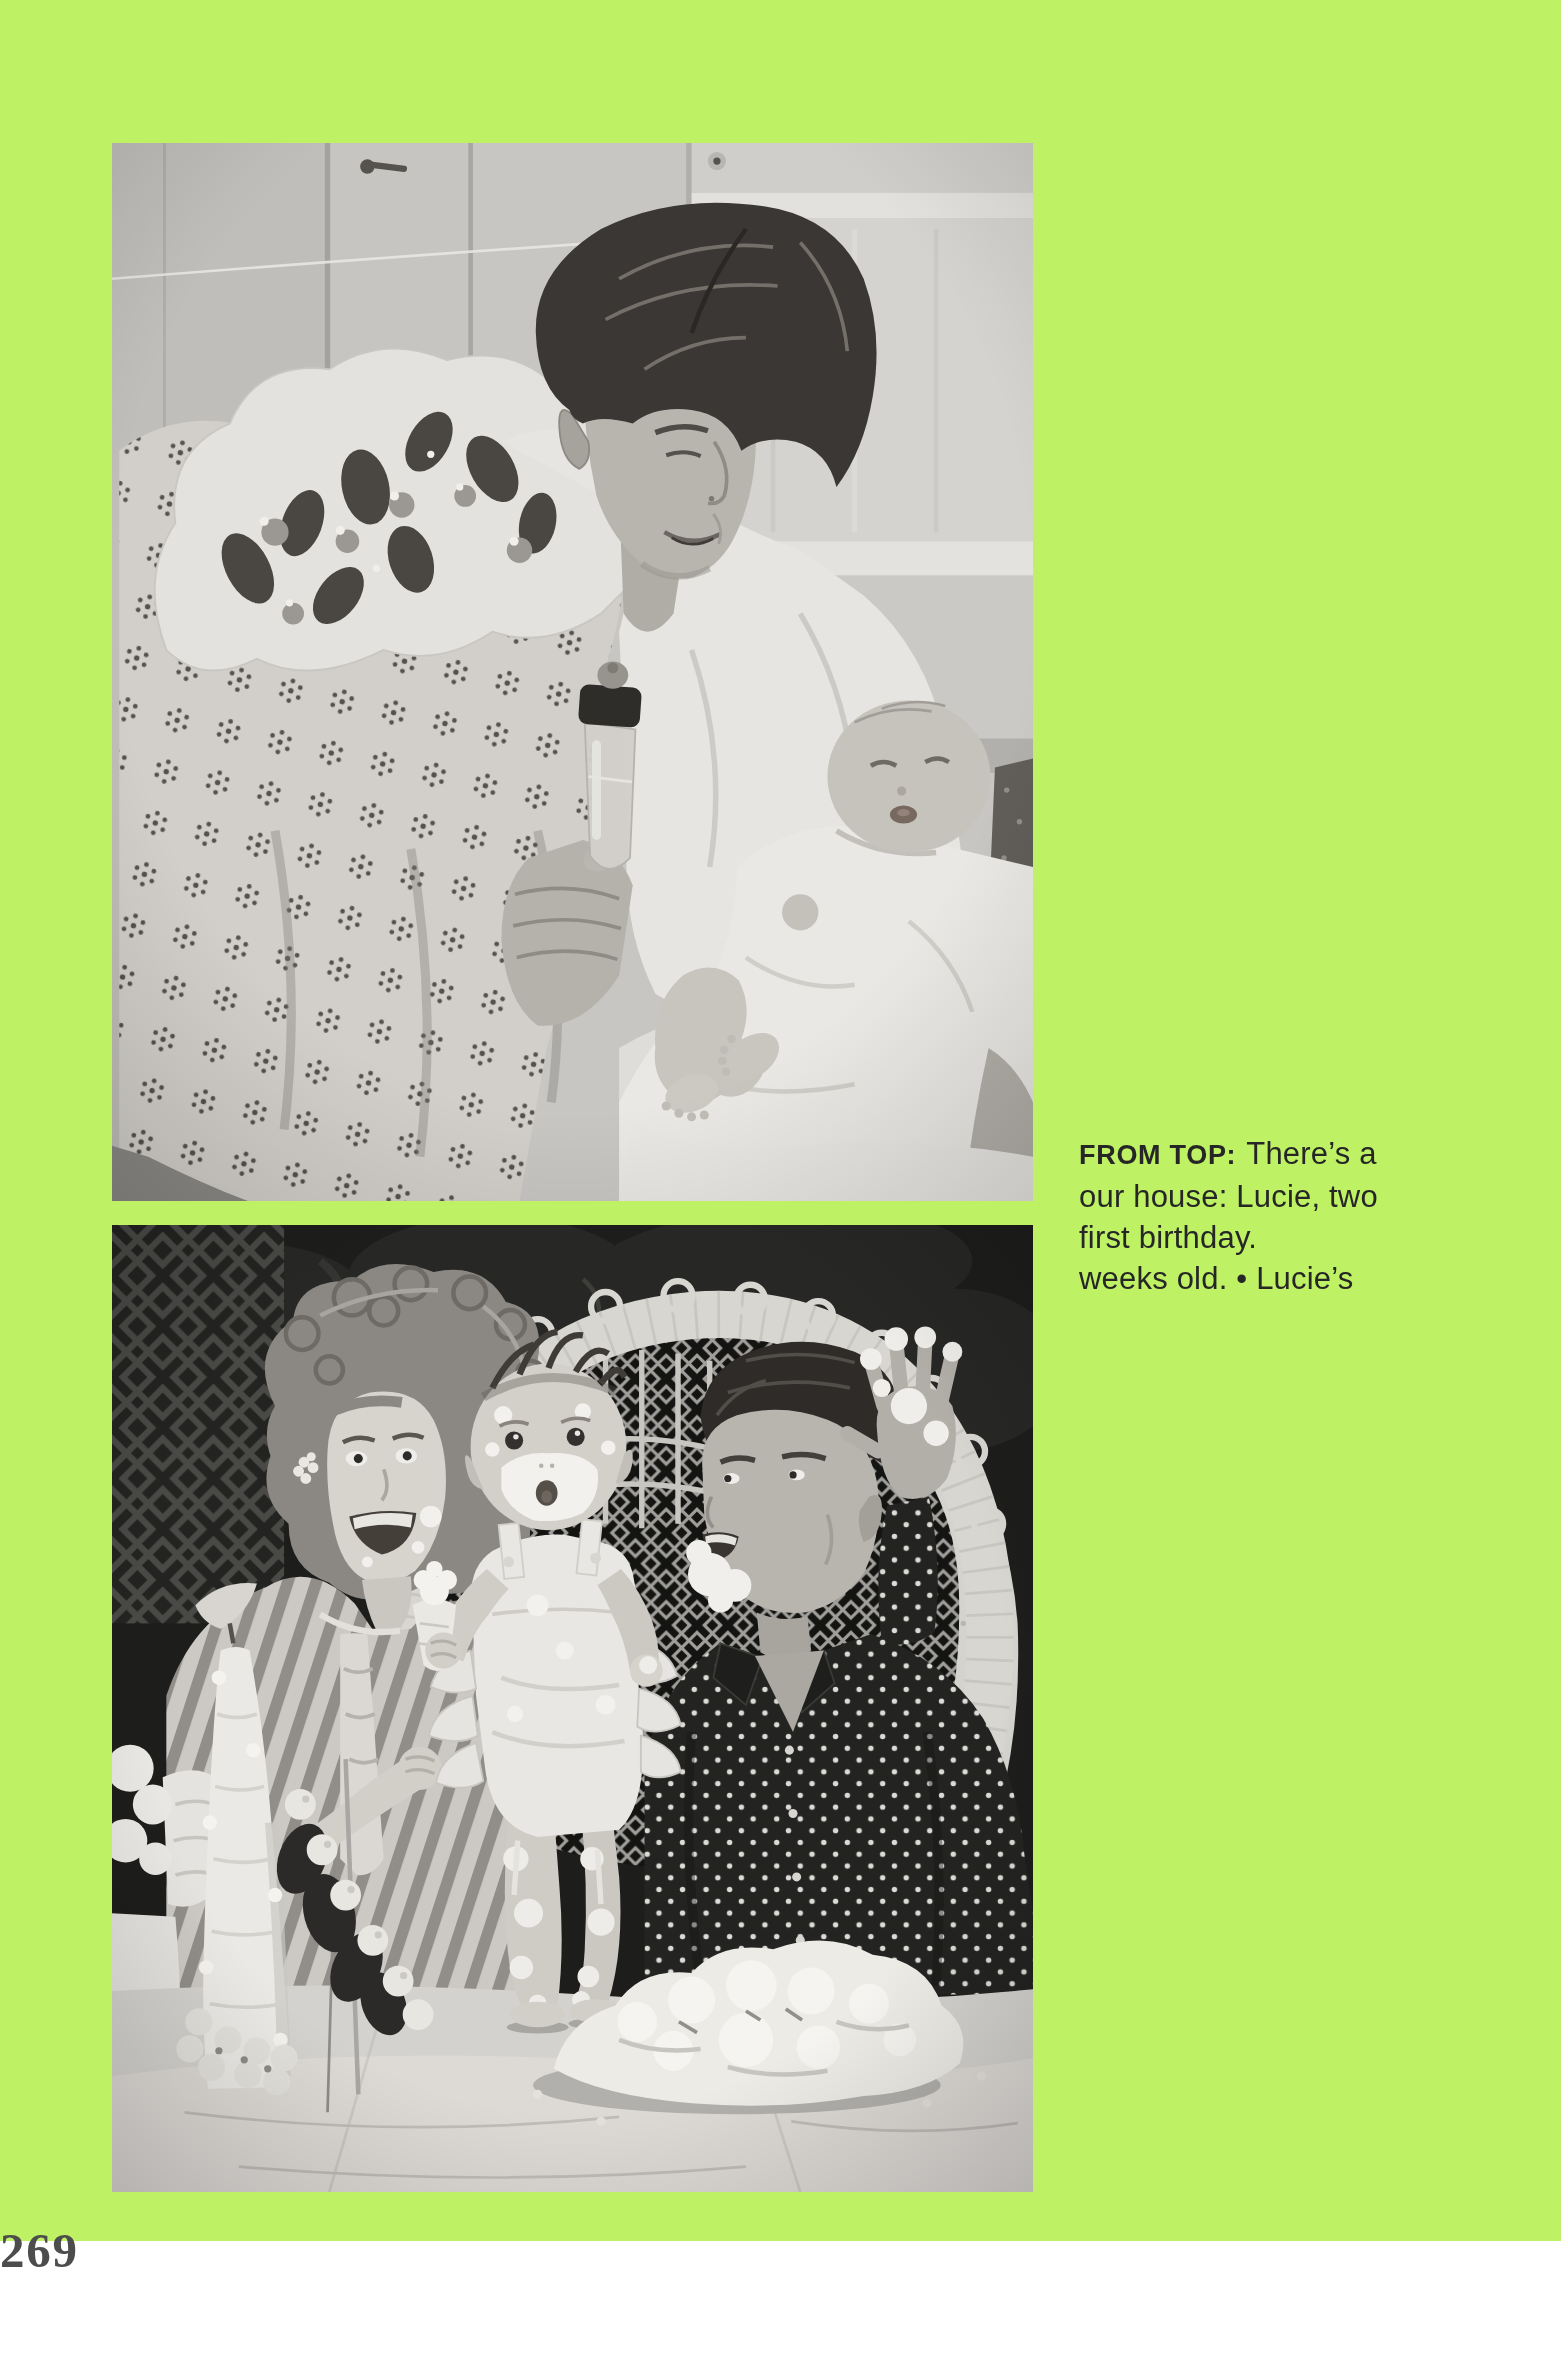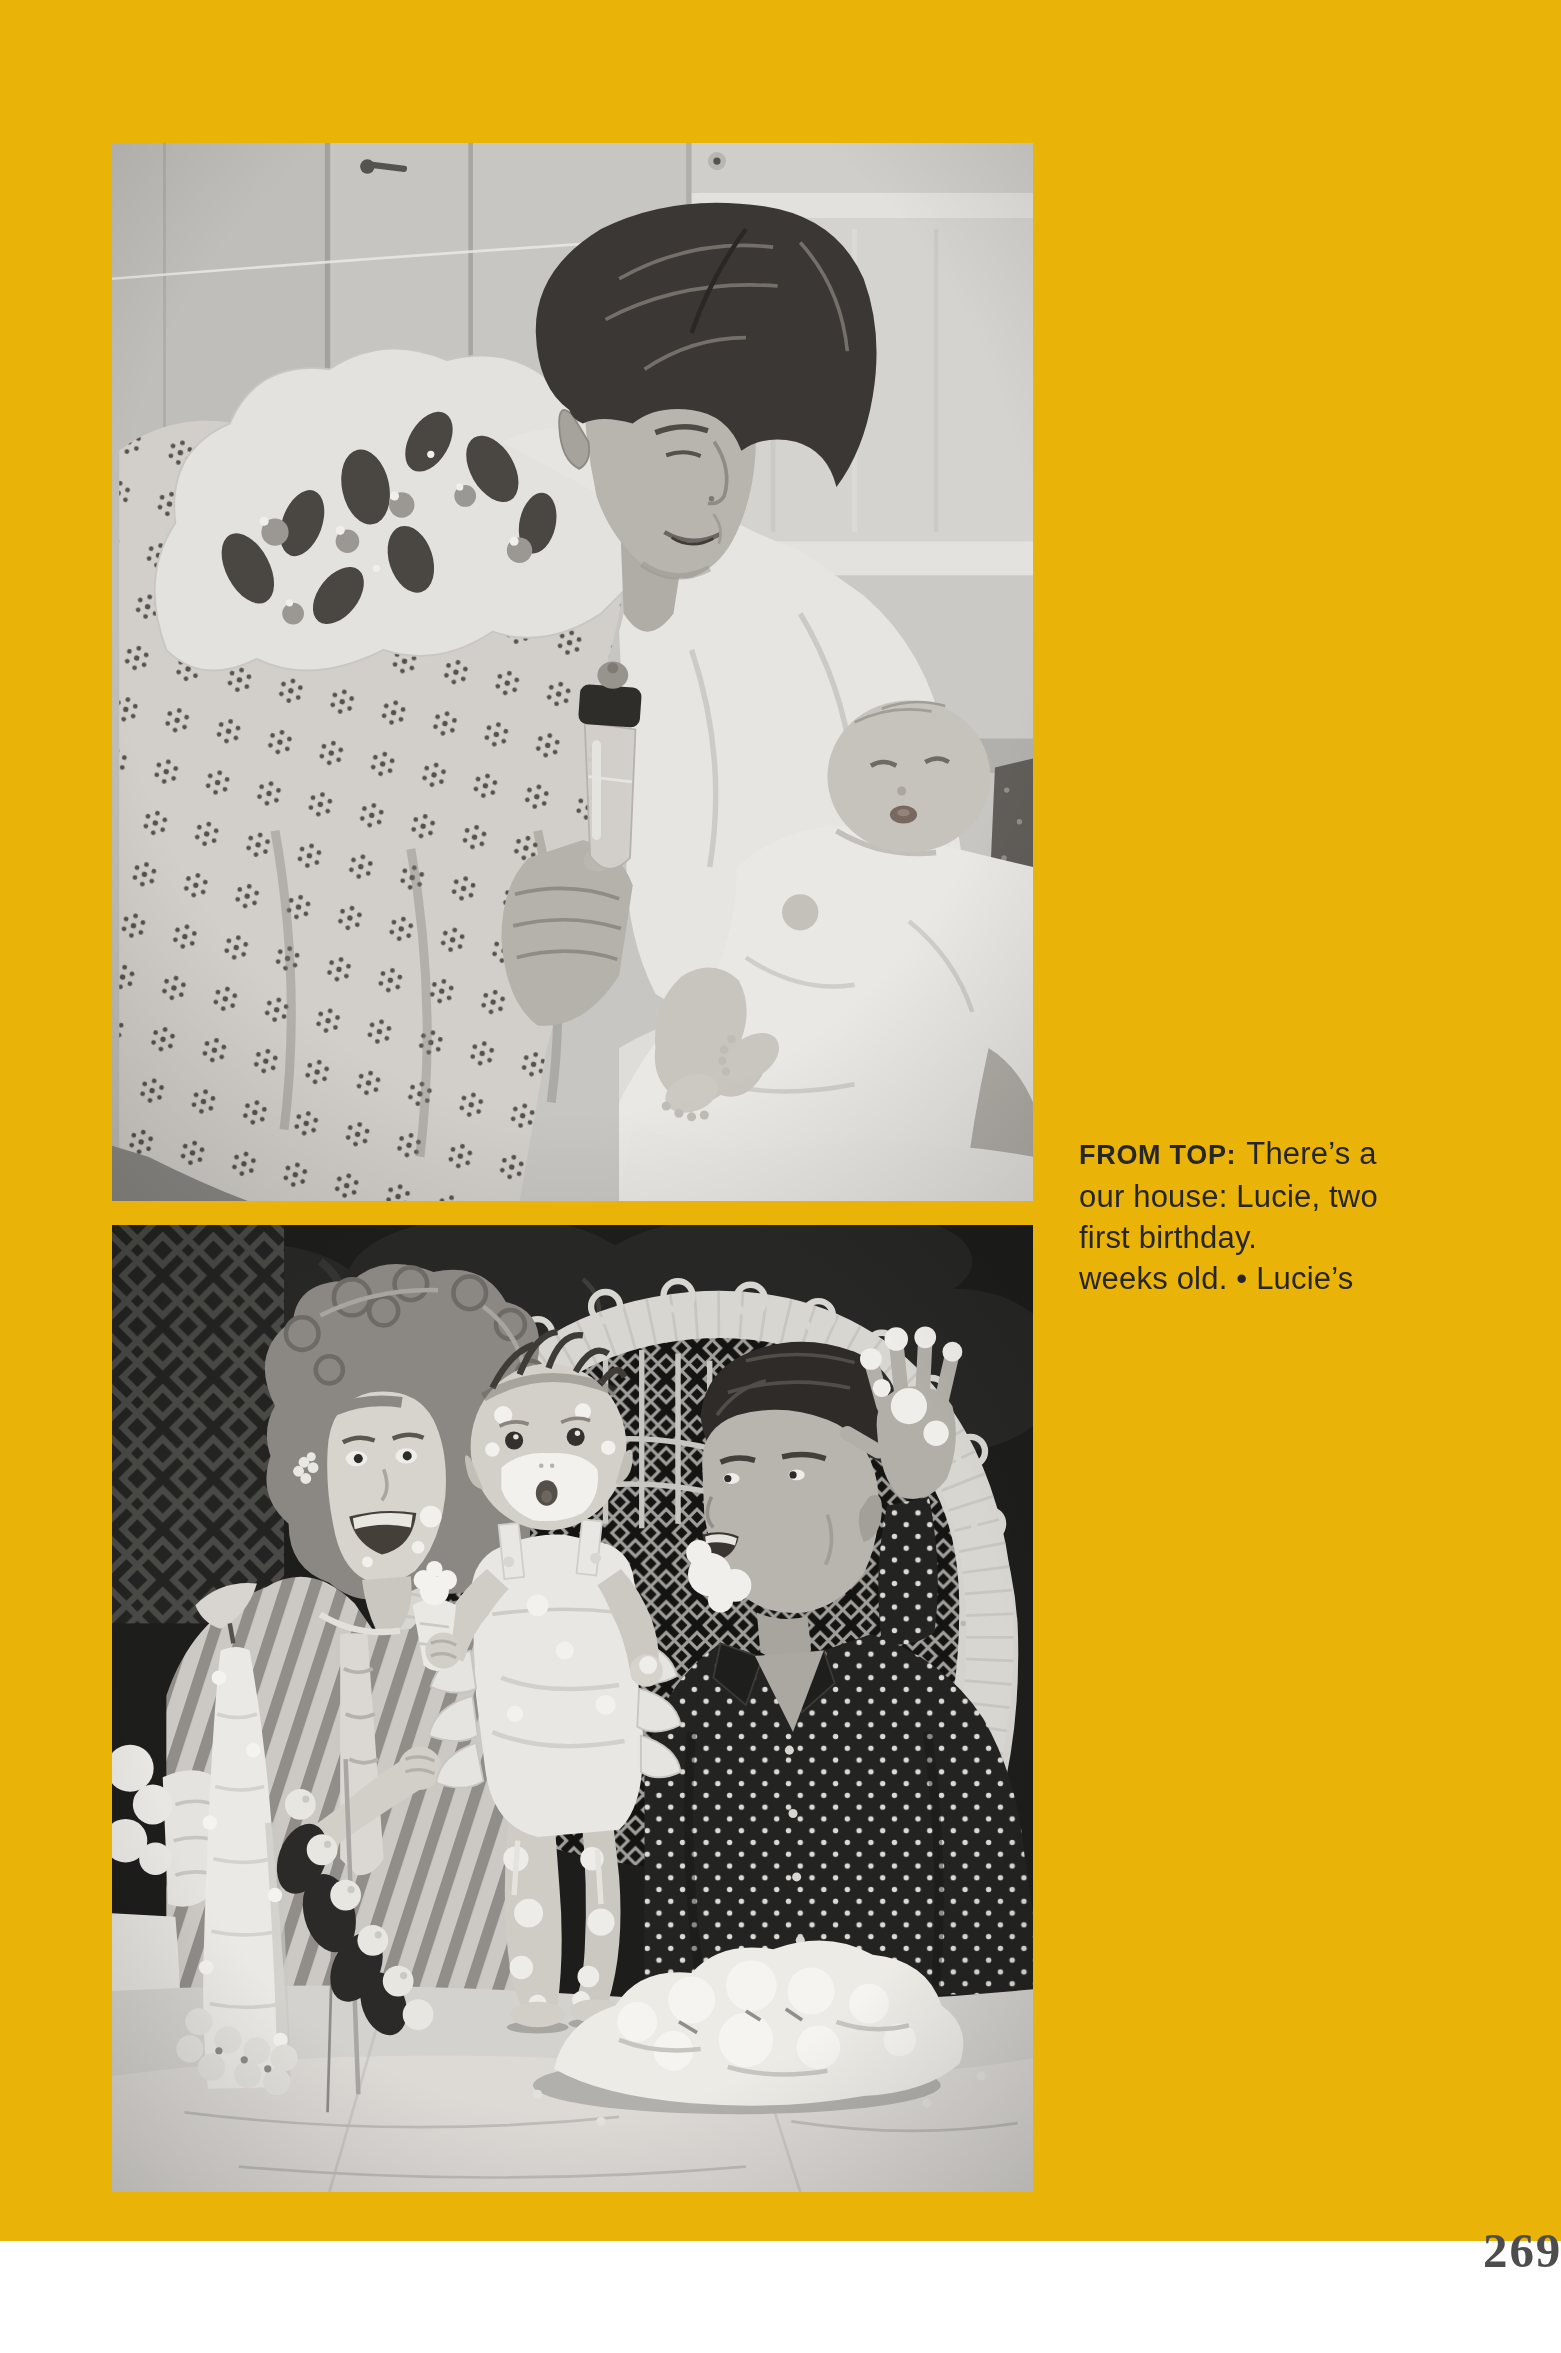--- a/index.html
+++ b/index.html
@@ -7,21 +7,21 @@
     padding: 0;
     width: 1562px;
     height: 2354px;
     background: #ffffff;
     overflow: hidden;
   }
   .page {
     position: relative;
     width: 1562px;
     height: 2241px;
-    background: #eab308;
+    background: #bef264;
     font-family: "Liberation Sans", sans-serif;
   }
   .photo {
     position: absolute;
     margin: 0;
     overflow: hidden;
     background: #c9c8c5;
   }
   .photo svg { display: block; width: 100%; height: 100%; }
   .photo-top    { left: 112px; top: 143px;  width: 921px; height: 1058px; }
@@ -41,21 +41,21 @@
     font-weight: 700;
     font-size: 27px;
     letter-spacing: 0.7px;
     margin-right: 10px;
   }
   .pagenum {
     position: absolute;
     left: 0;
     top: 2222px;
     width: 100%;
-    text-align: right;
+    text-align: left;
     font-family: "Liberation Serif", serif;
     font-size: 49px;
     font-weight: 700;
     color: #4d4d4d;
     letter-spacing: 1.8px;
   }
 </style>
 </head>
 <body>
 

